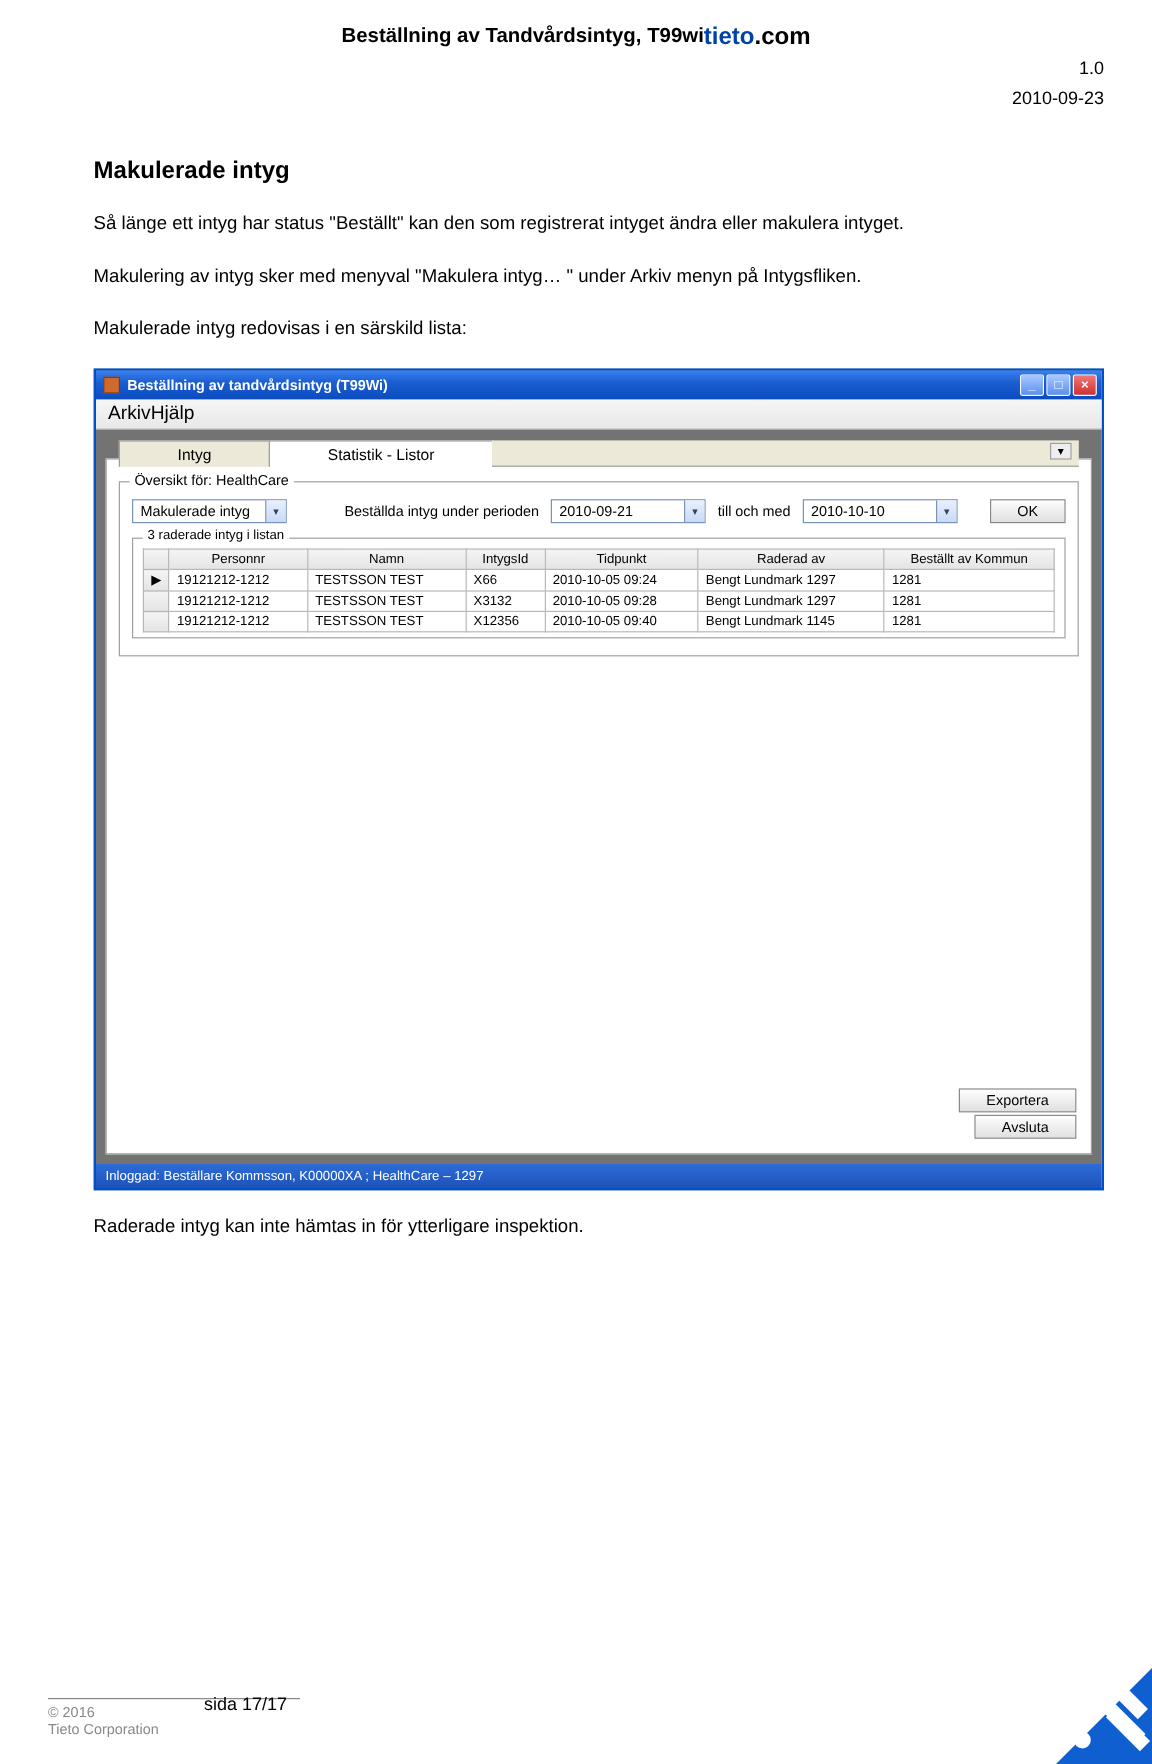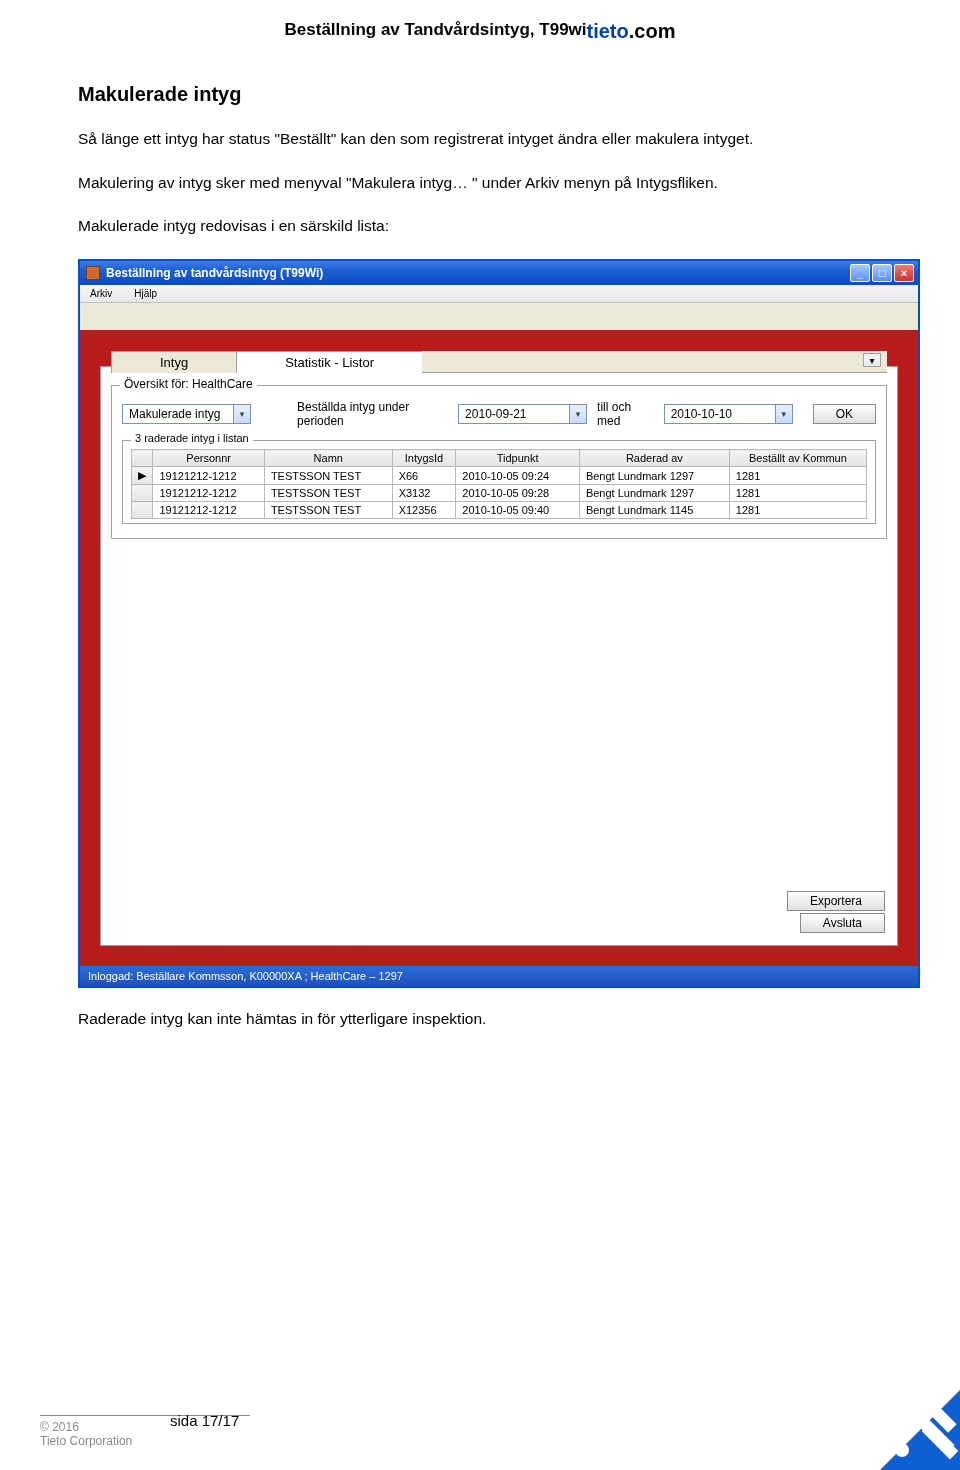--- a/index.html
+++ b/index.html
@@ -61,27 +61,27 @@
     width: 20px; height:18px;
     background: linear-gradient(#a8c8ff,#5a8ff0);
     border:1px solid #fff;
     border-radius:2px;
     display:flex; align-items:center; justify-content:center;
     color:#fff; font-size:11px; font-weight:bold;
   }
   .win-btn.close { background: linear-gradient(#f07878,#d03030); }
   .menubar {
     background: linear-gradient(#f6f6f6,#e8e8e8);
-    font-size: 10px;
+    font-size: 16px;
     padding: 3px 10px;
-    display:flex; gap:22px;
+    display:flex; 
     border-bottom:1px solid #c0c0c0;
   }
   .menubar span { text-decoration: underline; text-decoration-color: transparent; }
-  .app-body { background: #b91c1c; padding: 20px; font-size: 12px; margin-top: 27px; }
+  .app-body { background: #737373; padding: 8px; font-size: 12px; }
   .tabbox {
     background:#fff;
     border:1px solid #a0a0a0;
     padding: 10px 10px 12px 10px;
     min-height: 580px;
     position:relative;
   }
   .tabs {
     display:flex;
     position:relative;
@@ -203,20 +203,24 @@
 </head>
 <body>
 
 <div class="page">
 
   <div class="doc-header">
     <div class="doc-title">Beställning av Tandvårdsintyg, T99wi</div>
     <div class="logo-top">
       <span class="blue">tieto</span><span class="black">.com</span>
     </div>
+  </div>
+  <div class="doc-meta">
+    <div>1.0</div>
+    <div style="margin-top:8px">2010-09-23</div>
   </div>
 
   <div class="content">
     <h2 class="section-heading">Makulerade intyg</h2>
     <p class="para">Så länge ett intyg har status "Beställt" kan den som registrerat intyget ändra eller makulera intyget.</p>
     <p class="para">Makulering av intyg sker med menyval "Makulera intyg… " under Arkiv menyn på Intygsfliken.</p>
     <p class="para">Makulerade intyg redovisas i en särskild lista:</p>
 
     <div class="window">
       <div class="titlebar">

